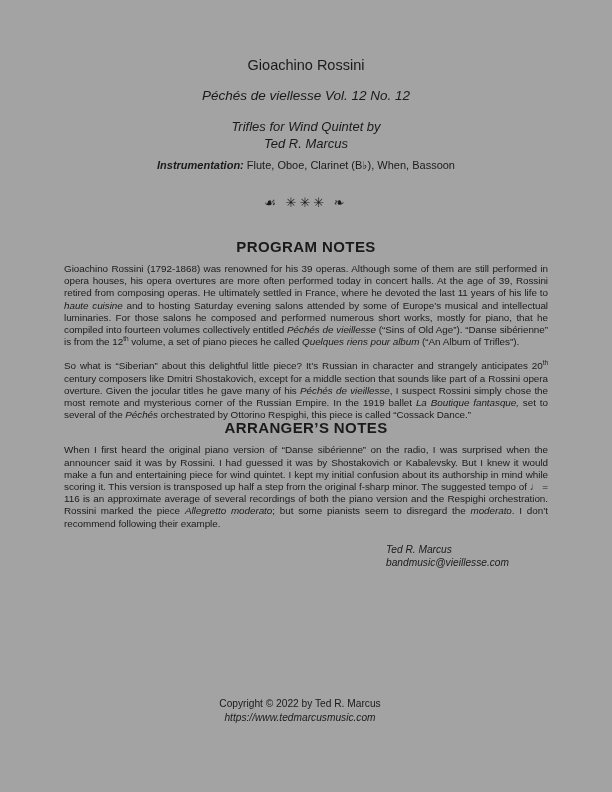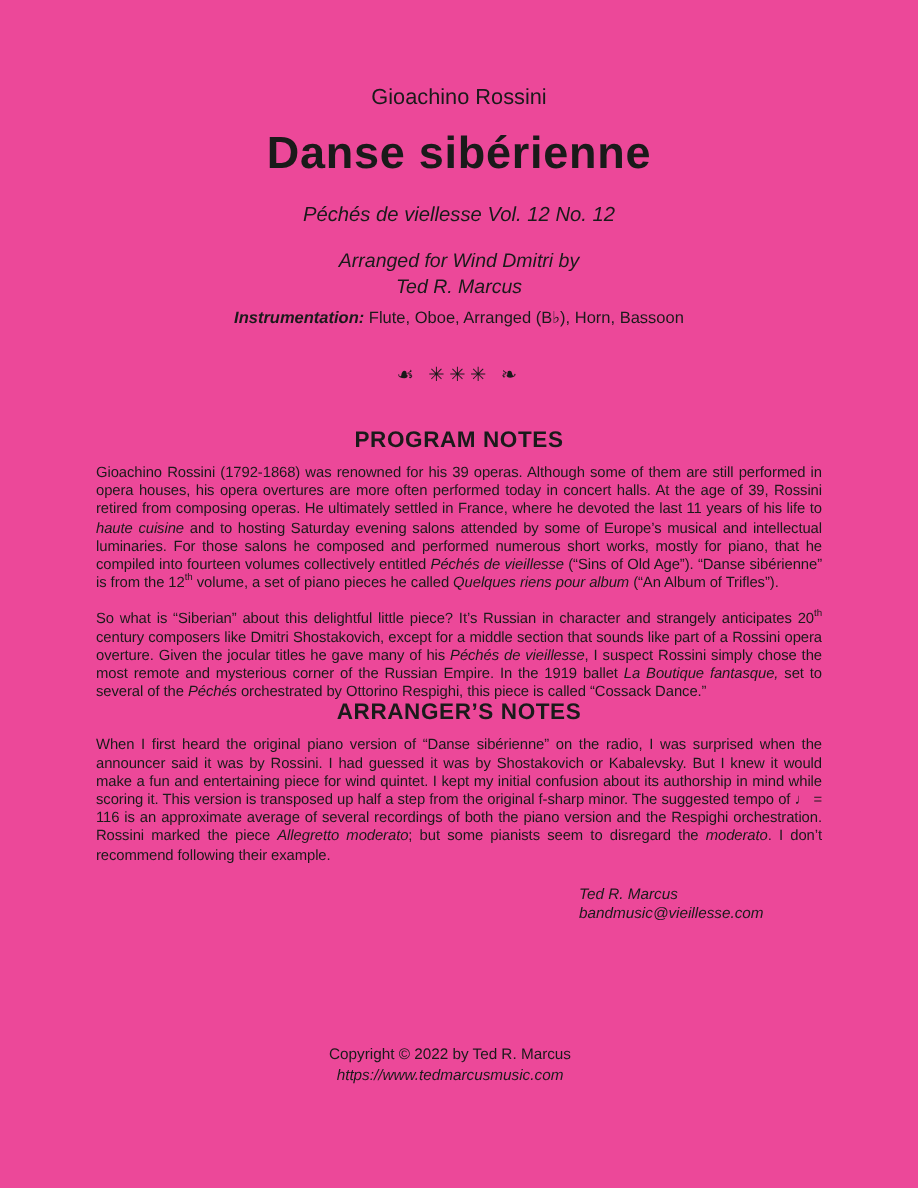--- a/index.html
+++ b/index.html
@@ -4,21 +4,21 @@
 <style>
   html, body {
     margin: 0;
     padding: 0;
     background: #ffffff;
   }
   .page {
     width: 612px;
     height: 792px;
     margin: 0 auto;
-    background: #ec4899;
+    background: #a3a3a3;
     color: #1a1a1a;
     font-family: "Liberation Sans", "DejaVu Sans", sans-serif;
     position: relative;
     box-sizing: border-box;
     padding: 57px 64px 0 64px;
     overflow: hidden;
   }
   .composer {
     text-align: center;
     font-size: 14.5px;
@@ -106,31 +106,30 @@
   }
   .footer-url { font-style: italic; text-align: center; }
 </style>
 </head>
 <body>
 
 <div class="page">
 
   <div class="composer">Gioachino Rossini</div>
 
-  <div class="title">Danse sibérienne</div>
 
   <div class="subtitle">Péchés de viellesse Vol. 12 No. 12</div>
 
   <div class="arranged">
-    <div>Arranged for Wind Dmitri by</div>
+    <div>Trifles for Wind Quintet by</div>
     <div>Ted R. Marcus</div>
   </div>
 
   <div class="instrumentation">
-    <span class="instr-label">Instrumentation:</span><span> Flute, Oboe, Arranged (B♭), Horn, Bassoon</span>
+    <span class="instr-label">Instrumentation:</span><span> Flute, Oboe, Clarinet (B♭), When, Bassoon</span>
   </div>
 
   <div class="ornament">☙ ✳✳✳ ❧</div>
 
   <div class="section-heading heading-program">PROGRAM NOTES</div>
 
   <div class="body-para para-first"><span>Gioachino Rossini (1792-1868) was renowned for his 39 operas. Although some of them are still performed in opera houses, his opera overtures are more often performed today in concert halls. At the age of 39, Rossini retired from composing operas. He ultimately settled in France, where he devoted the last 11 years of his life to </span><span class="it">haute cuisine</span><span> and to hosting Saturday evening salons attended by some of Europe’s musical and intellectual luminaries. For those salons he composed and performed numerous short works, mostly for piano, that he compiled into fourteen volumes collectively entitled </span><span class="it">Péchés de vieillesse</span><span> (“Sins of Old Age”). “Danse sibérienne” is from the 12</span><sup>th</sup><span> volume, a set of piano pieces he called </span><span class="it">Quelques riens pour album</span><span> (“An Album of Trifles”).</span></div>
 
   <div class="body-para para-next"><span>So what is “Siberian” about this delightful little piece? It’s Russian in character and strangely anticipates 20</span><sup>th</sup><span> century composers like Dmitri Shostakovich, except for a middle section that sounds like part of a Rossini opera overture. Given the jocular titles he gave many of his </span><span class="it">Péchés de vieillesse</span><span>, I suspect Rossini simply chose the most remote and mysterious corner of the Russian Empire. In the 1919 ballet </span><span class="it">La Boutique fantasque,</span><span> set to several of the </span><span class="it">Péchés</span><span> orchestrated by Ottorino Respighi, this piece is called “Cossack Dance.”</span></div>
 

